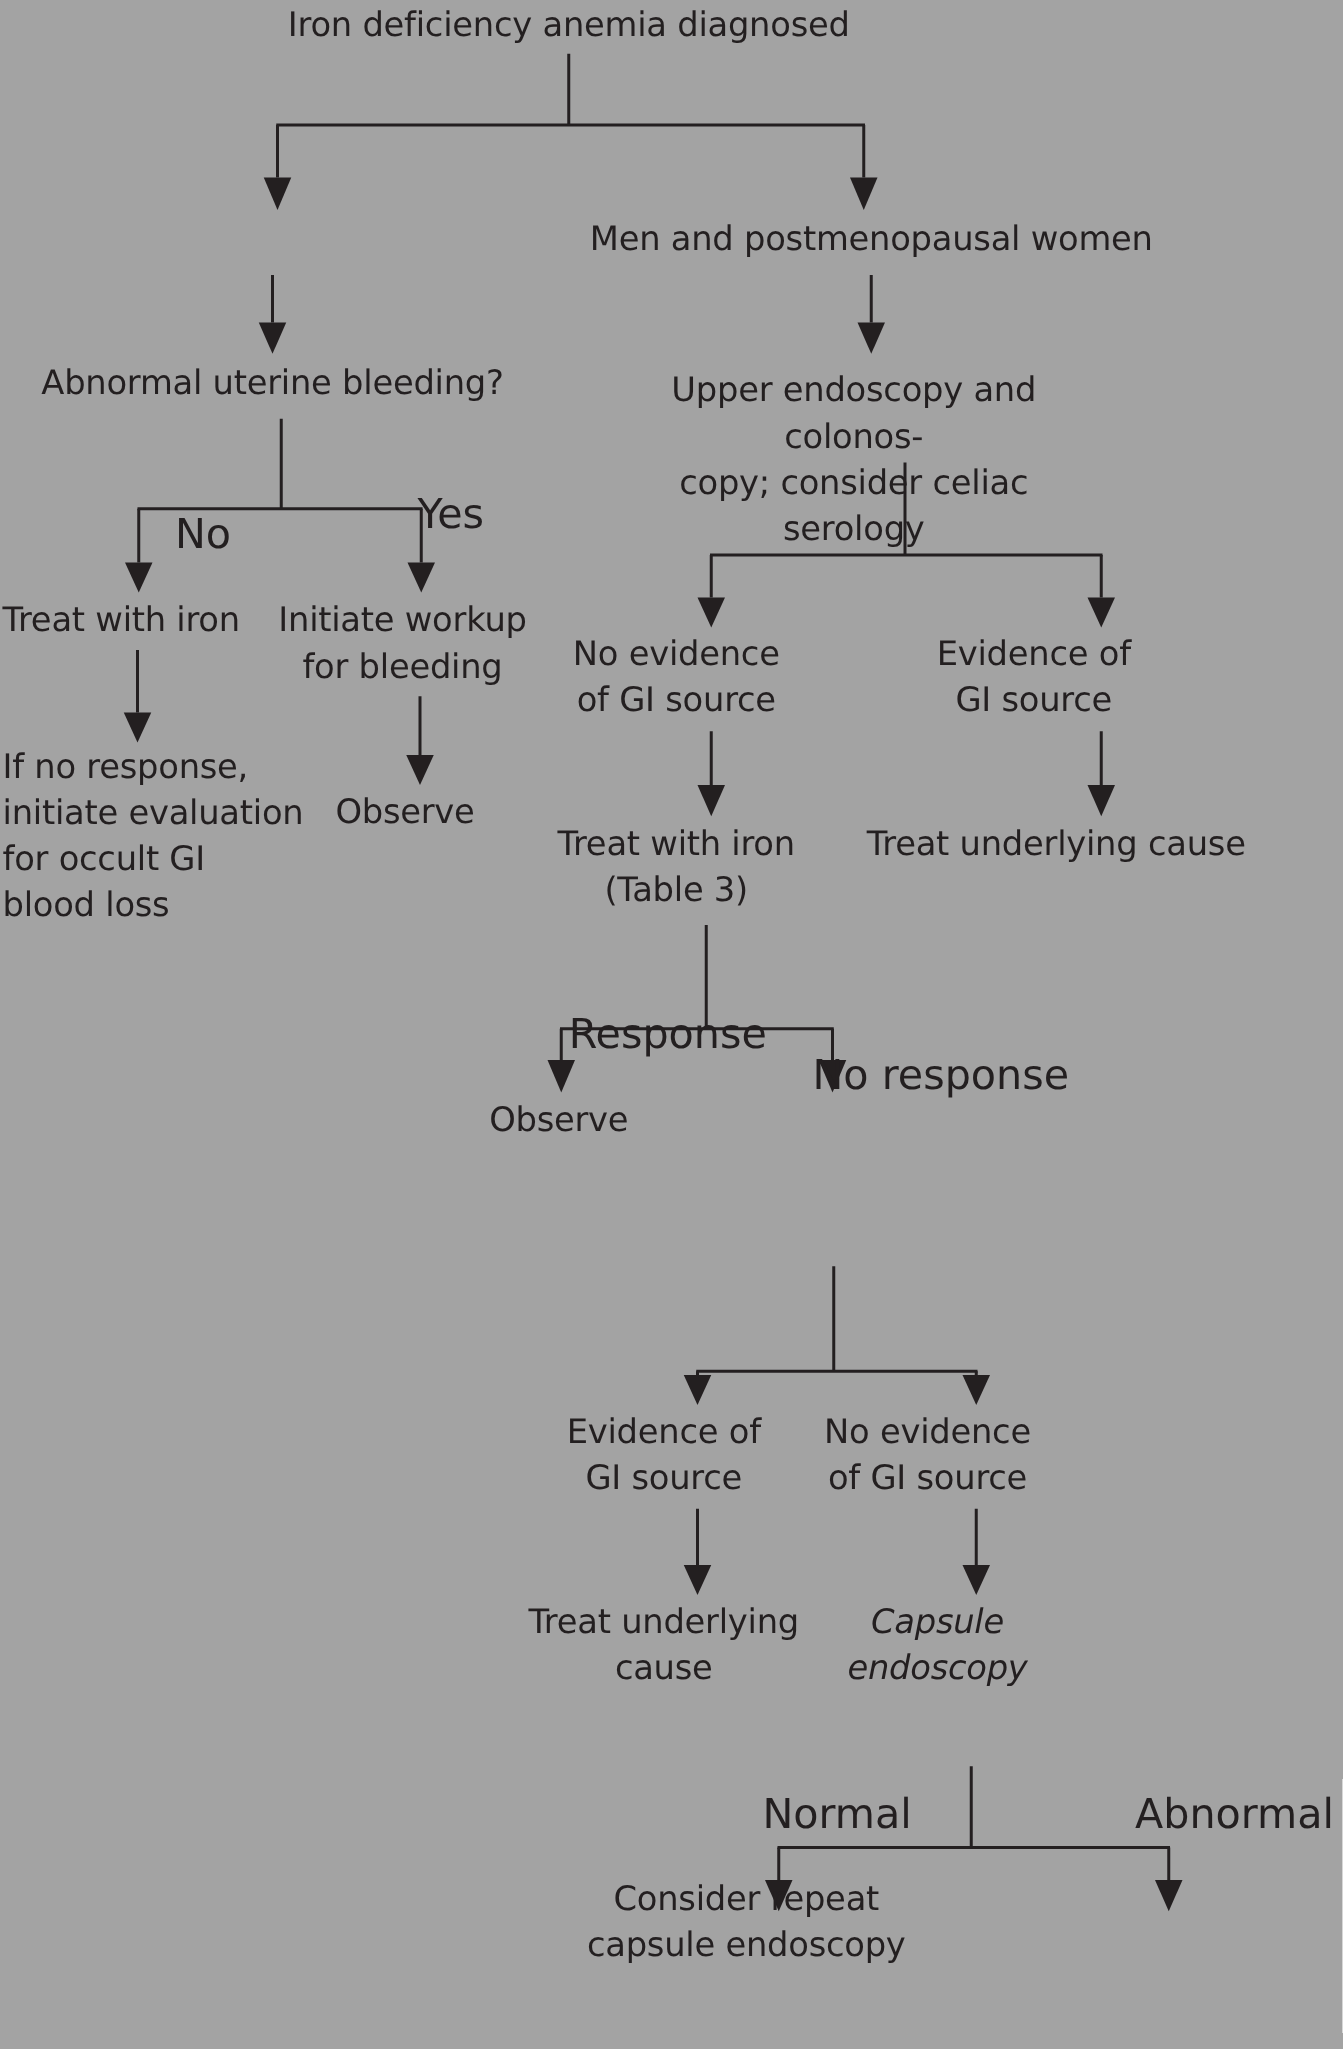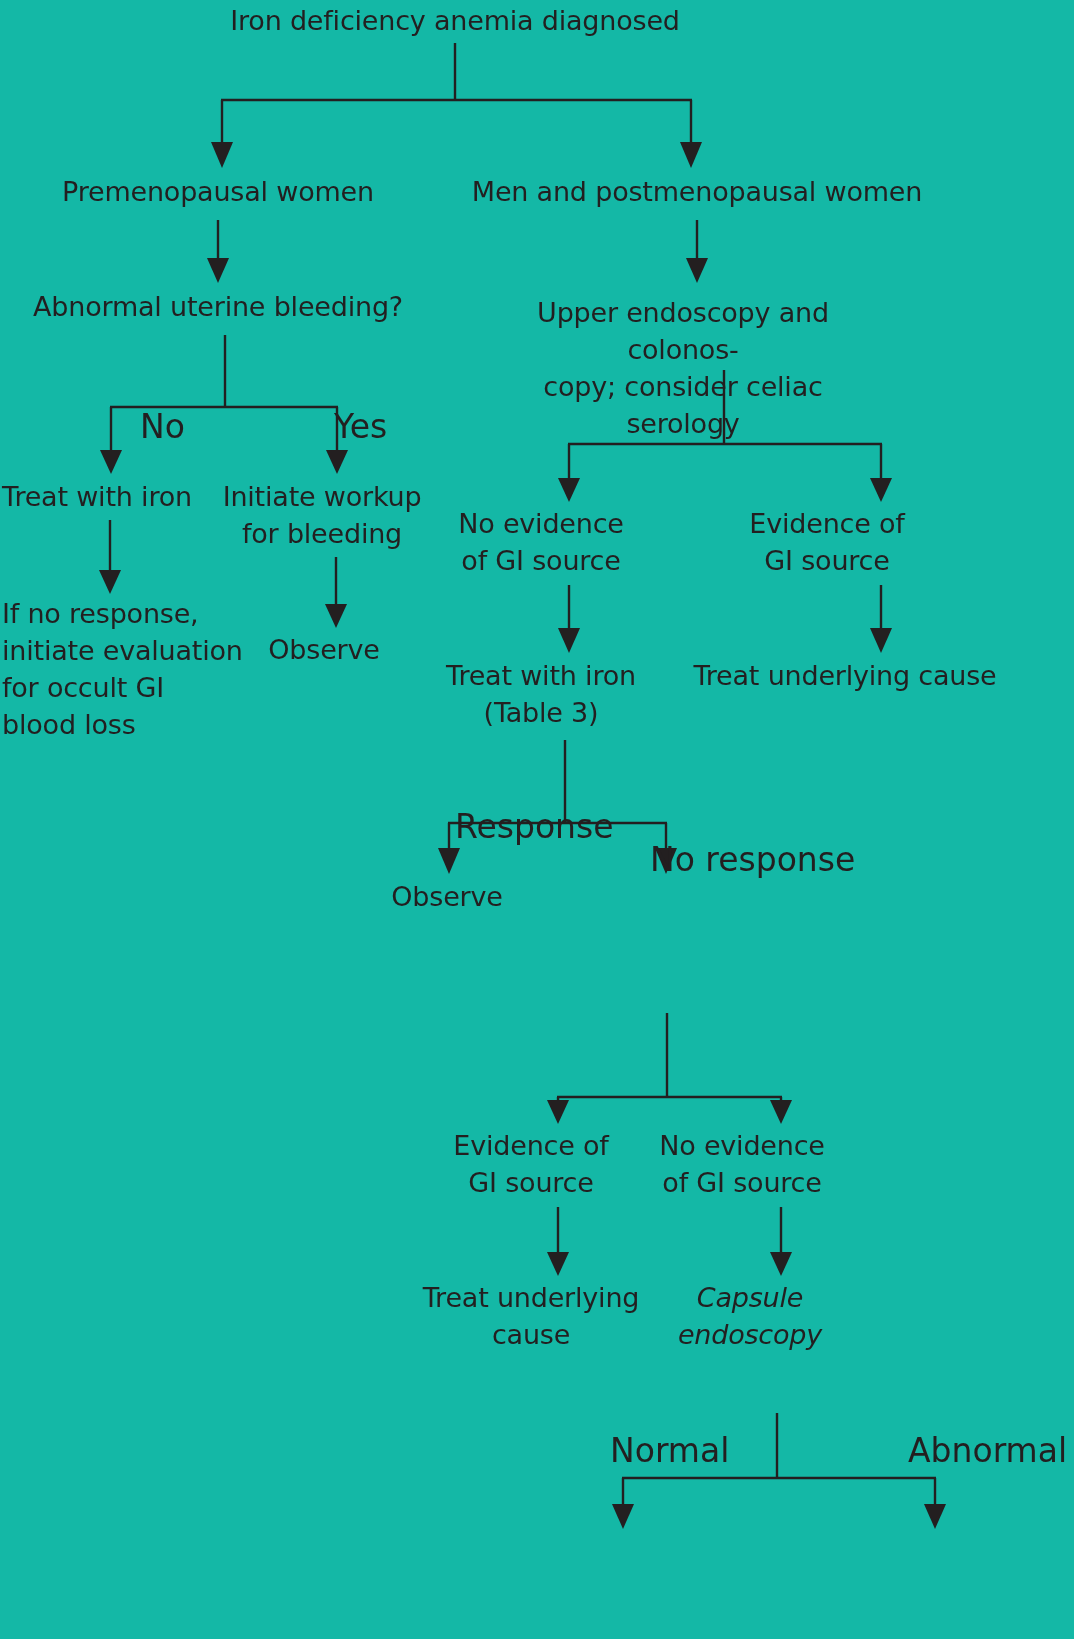--- a/index.html
+++ b/index.html
@@ -4,21 +4,21 @@
 <style>
   html, body {
     margin: 0;
     padding: 0;
     background: #ffffff;
   }
   #chart-root {
     position: relative;
     width: 1074px;
     height: 1639px;
-    background: #14b8a6;
+    background: #a3a3a3;
     font-family: "DejaVu Sans", "Liberation Sans", sans-serif;
     overflow: hidden;
   }
   .node {
     position: absolute;
     color: #231f20;
     font-size: 27px;
     line-height: 37px;
     white-space: pre-line;
     letter-spacing: -0.2px;
@@ -120,21 +120,20 @@
     <line x1="777" y1="1413" x2="777" y2="1478"></line>
     <line x1="622" y1="1478" x2="936" y2="1478"></line>
     <line x1="623" y1="1478" x2="623" y2="1504"></line>
     <polygon points="612,1504 634,1504 623,1529"></polygon>
     <line x1="935" y1="1478" x2="935" y2="1504"></line>
     <polygon points="924,1504 946,1504 935,1529"></polygon>
   </svg>
 
   <div class="node c" style="left:455px; top:2px; width:520px;">Iron deficiency anemia diagnosed</div>
 
-  <div class="node c" style="left:218px; top:173px; width:420px;">Premenopausal women</div>
 
   <div class="node c" style="left:697px; top:173px; width:480px;">Men and postmenopausal women</div>
 
   <div class="node c" style="left:218px; top:288px; width:420px;">Abnormal uterine bleeding?</div>
 
   <div class="node c" style="left:683px; top:276px; width:400px;margin-top:18px;">Upper endoscopy and colonos-
 copy; consider celiac serology</div>
 
   <div class="node c" style="left:97px; top:478px; width:220px;">Treat with iron</div>
 
@@ -167,25 +166,27 @@
 
   <div class="node c" style="left:742px; top:1127px; width:210px;">No evidence
 of GI source</div>
 
   <div class="node c" style="left:531px; top:1279px; width:250px;">Treat underlying
 cause</div>
 
   <div class="node c" style="left:750px; top:1279px; width:220px;font-style:italic;">Capsule
 endoscopy</div>
 
+  <div class="node c" style="left:597px; top:1501px; width:280px;">Consider repeat
+capsule endoscopy</div>
 
 
   <div class="edge-label l" style="left:140px; top:412px;">No</div>
 
-  <div class="edge-label l" style="left:334px; top:412px;text-align:right;">Yes</div>
+  <div class="edge-label l" style="left:334px; top:396px;text-align:right;">Yes</div>
 
   <div class="edge-label l" style="left:455px; top:812px;">Response</div>
 
   <div class="edge-label l" style="left:650px; top:845px;">No response</div>
 
   <div class="edge-label l" style="left:610px; top:1436px;">Normal</div>
 
   <div class="edge-label l" style="left:908px; top:1436px;">Abnormal</div>
 
 </div>

